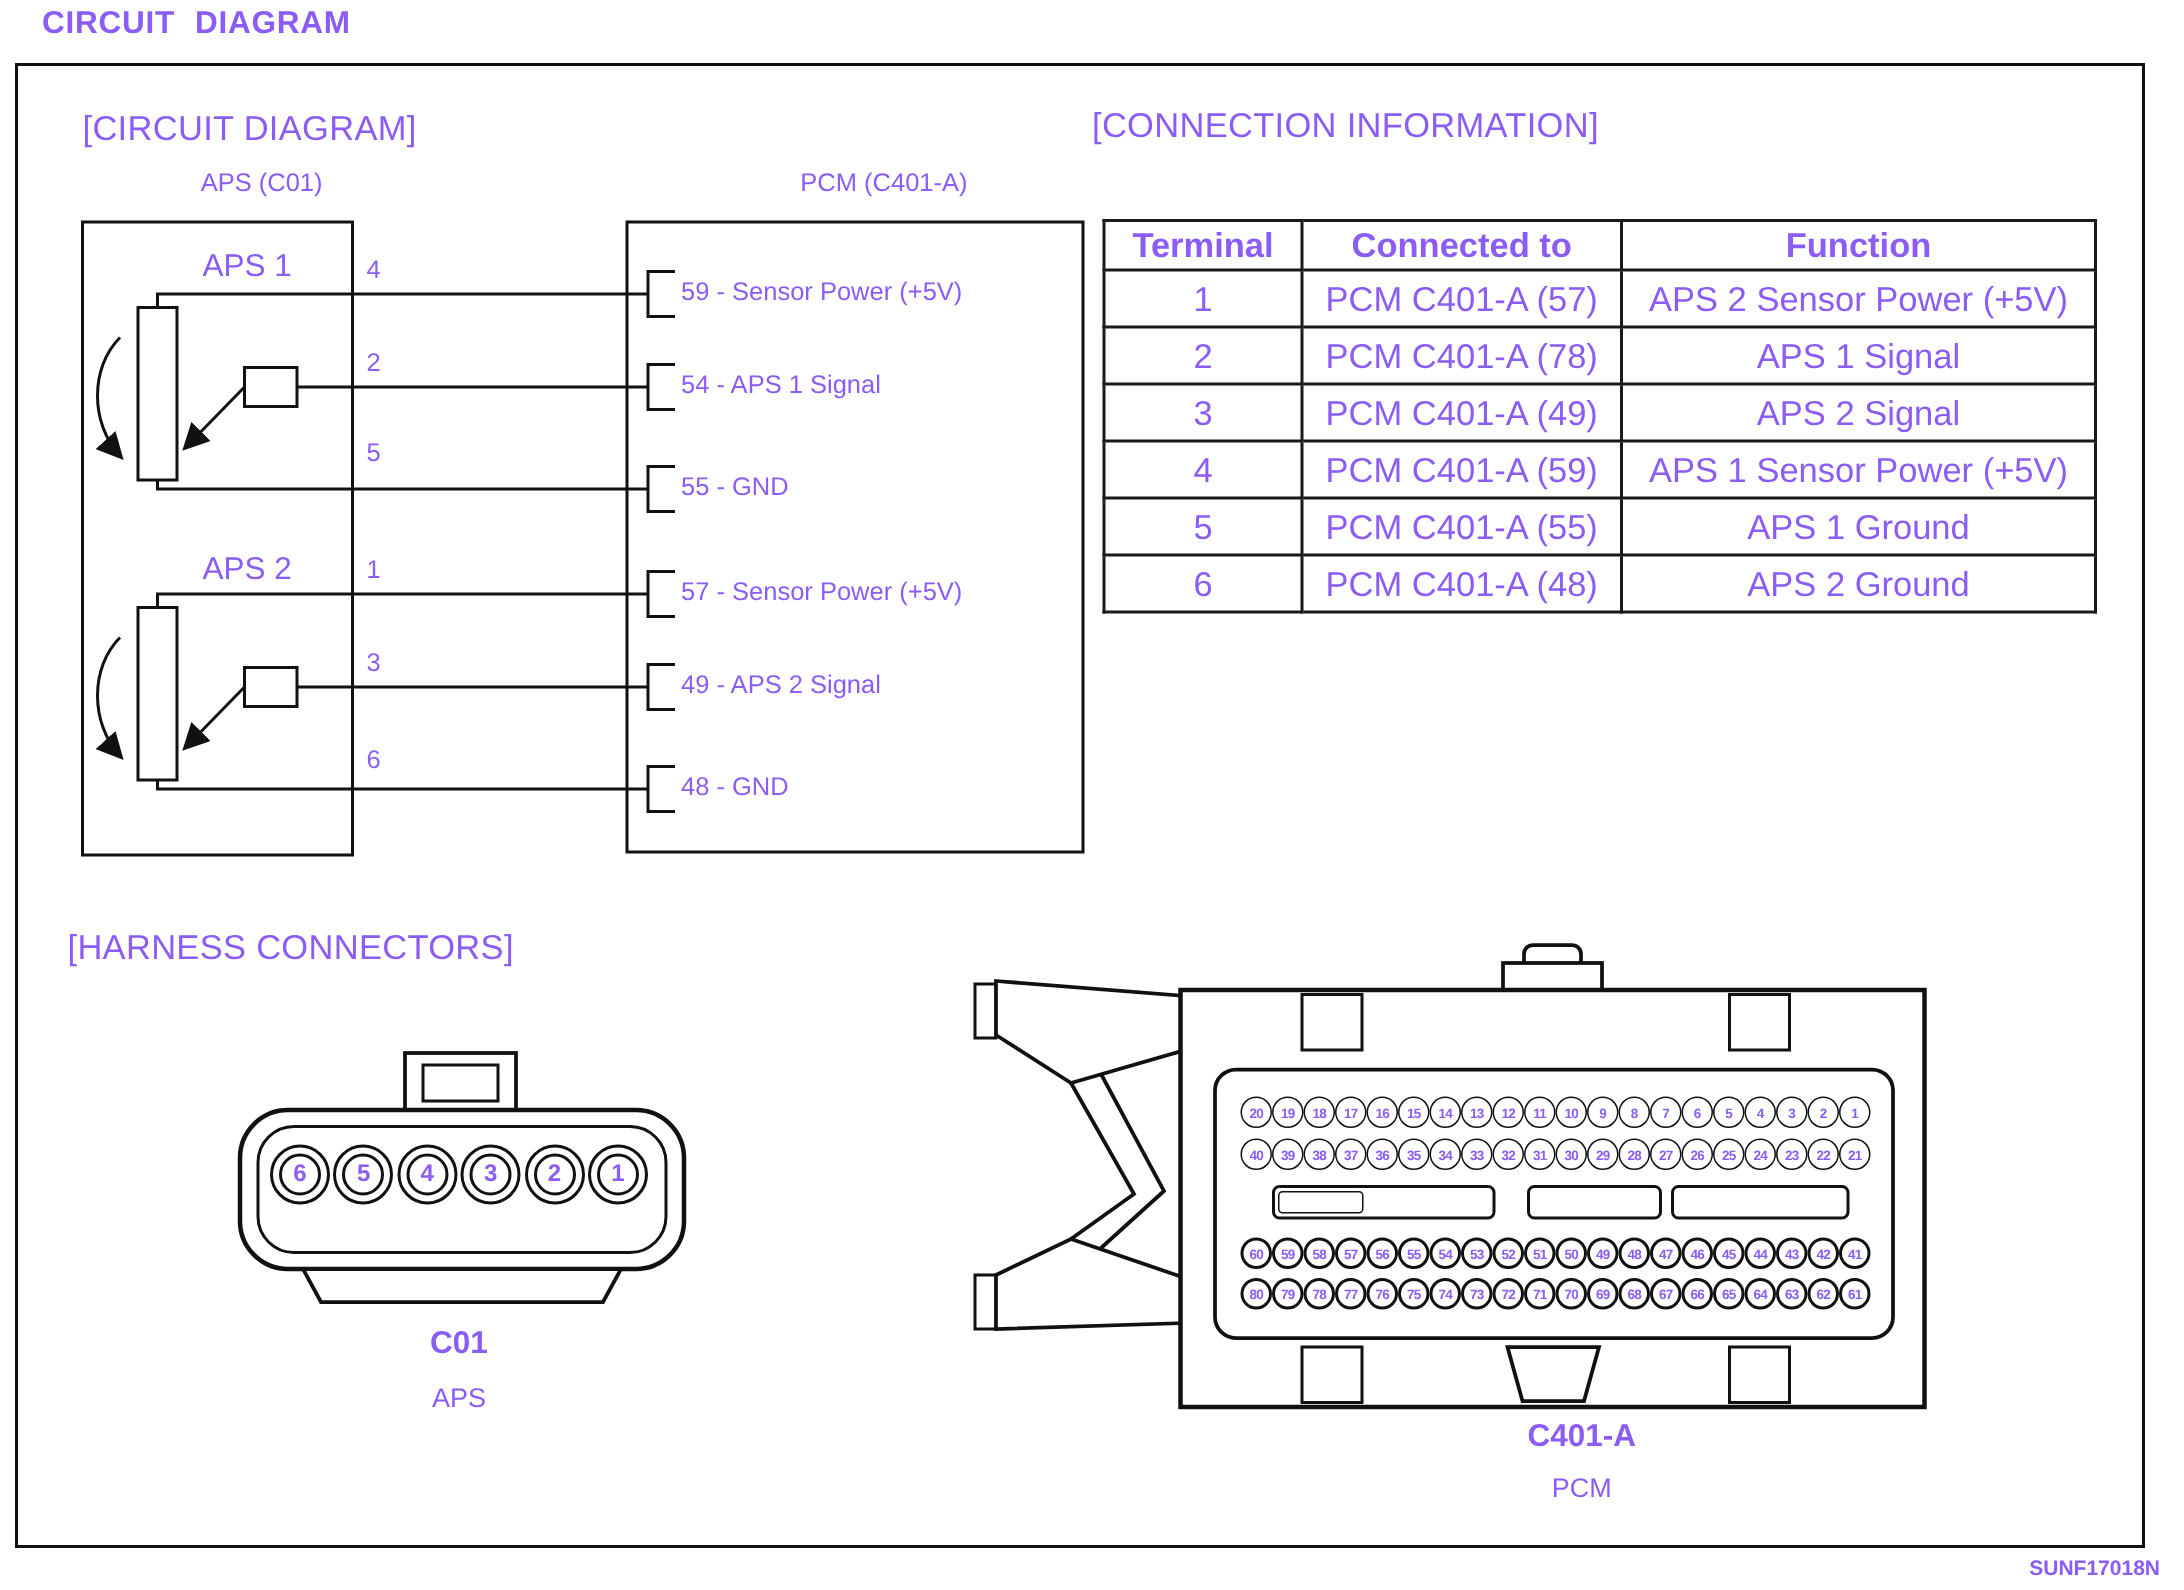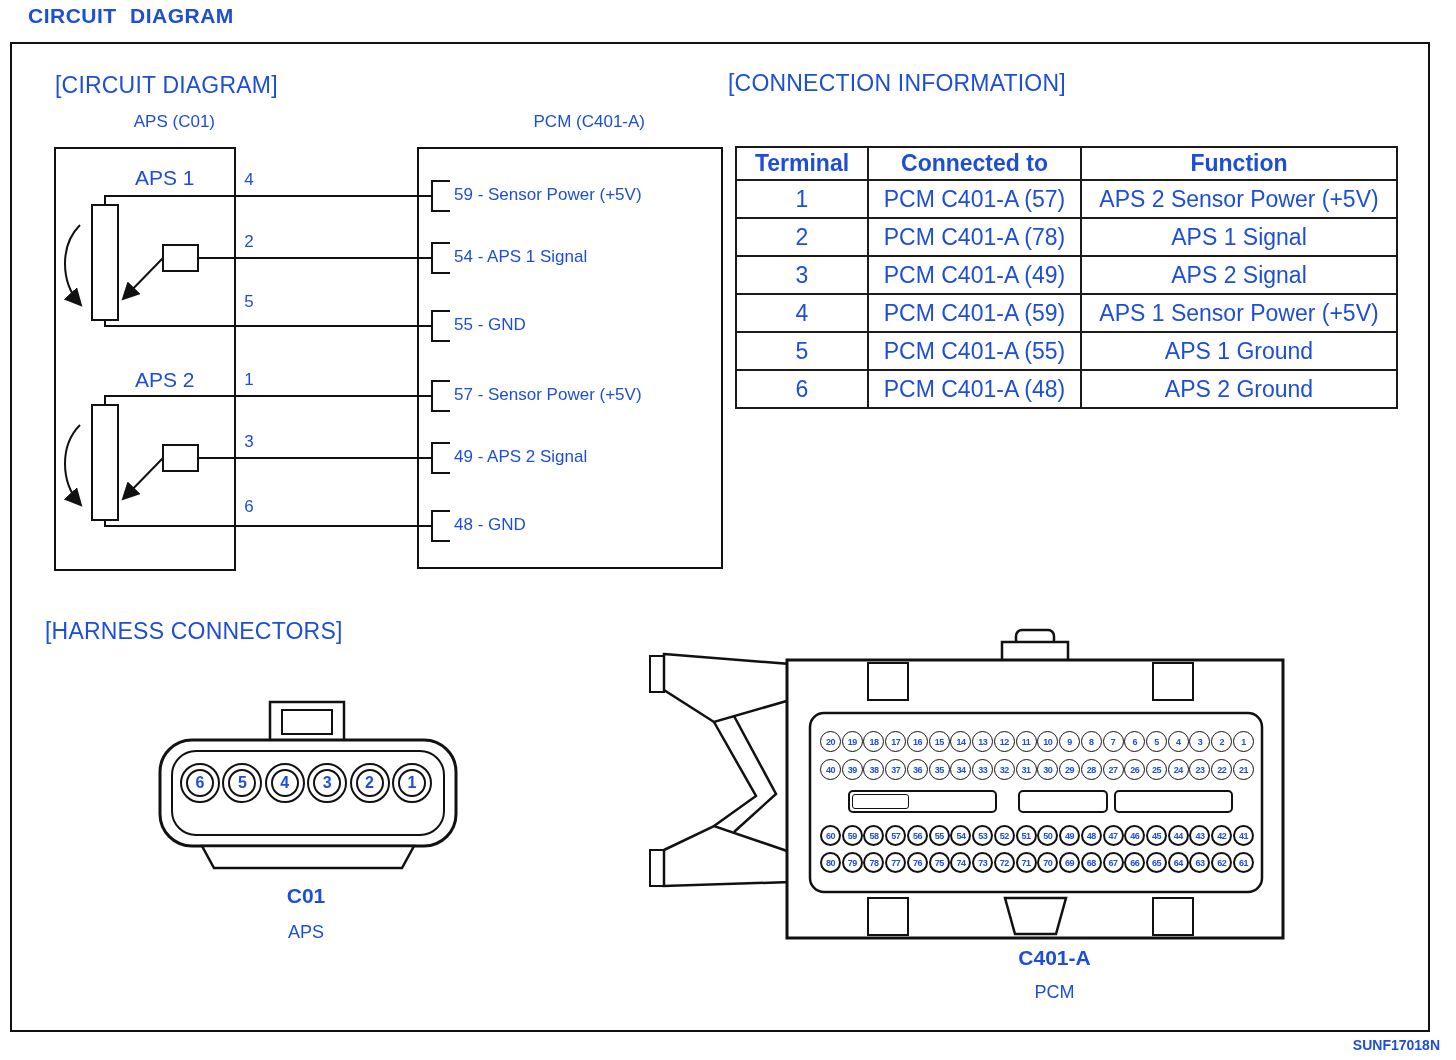--- a/index.html
+++ b/index.html
@@ -1,18 +1,18 @@
 <!DOCTYPE html>
 <html><head>
 <meta charset="utf-8">
 <style>
   * { margin:0; padding:0; box-sizing:border-box; }
   body { background:#fff; }
   .page { position:relative; width:1456px; height:1060px; background:#fff;
-          font-family:"Liberation Sans", sans-serif; color:#1d4ed8; overflow:hidden; }
+          font-family:"Liberation Sans", sans-serif; color:#8b5cf6; overflow:hidden; }
   .page-title { position:absolute; left:28px; top:4px; font-size:21px; font-weight:700;
                 word-spacing:7px; letter-spacing:.5px; }
   .outer-box { position:absolute; left:10px; top:42px; width:1420px; height:990px;
                border:2px solid #111; }
   .sec-title { position:absolute; font-size:23px; letter-spacing:.2px; }
   .conn-label { position:absolute; font-size:17px; text-align:right; }
   .small-label { position:absolute; font-size:21px; }
   .term-num { position:absolute; font-size:17px; width:22px; text-align:center; }
   .pin-label { position:absolute; font-size:17px; white-space:nowrap; }
   svg.draw { position:absolute; overflow:visible; }
@@ -31,21 +31,21 @@
              background:#fff; display:flex; align-items:center; justify-content:center; }
   .c01-pin-inner { width:28px; height:28px; border:2px solid #111; border-radius:50%;
              display:flex; align-items:center; justify-content:center;
              font-size:16px; font-weight:700; }
 
   .bold-label { position:absolute; text-align:center; font-weight:700; font-size:21px; }
   .plain-label { position:absolute; text-align:center; font-size:18px; }
 
   .c401 { position:absolute; left:650px; top:628px; width:640px; height:330px; }
   .pin-row { position:absolute; left:170px; width:434px; height:22px;
-             display:flex; justify-content:space-between; }
+             display:flex; justify-content:center; }
   .pin-circle { width:21px; height:21px; border:1.5px solid #111; border-radius:50%;
                 background:#fff; display:flex; align-items:center; justify-content:center;
                 font-size:9px; font-weight:700; letter-spacing:-.5px; }
   .pin-row.heavy .pin-circle { border-width:2px; }
   .slot { position:absolute; border:2px solid #111; border-radius:5px; background:#fff; }
   .slot-inner { position:absolute; border:1.5px solid #111; border-radius:3px; background:#fff; }
 
   .footer-code { position:absolute; left:1320px; top:1037px; width:120px; text-align:right;
                  font-size:14px; font-weight:700; }
 </style>

